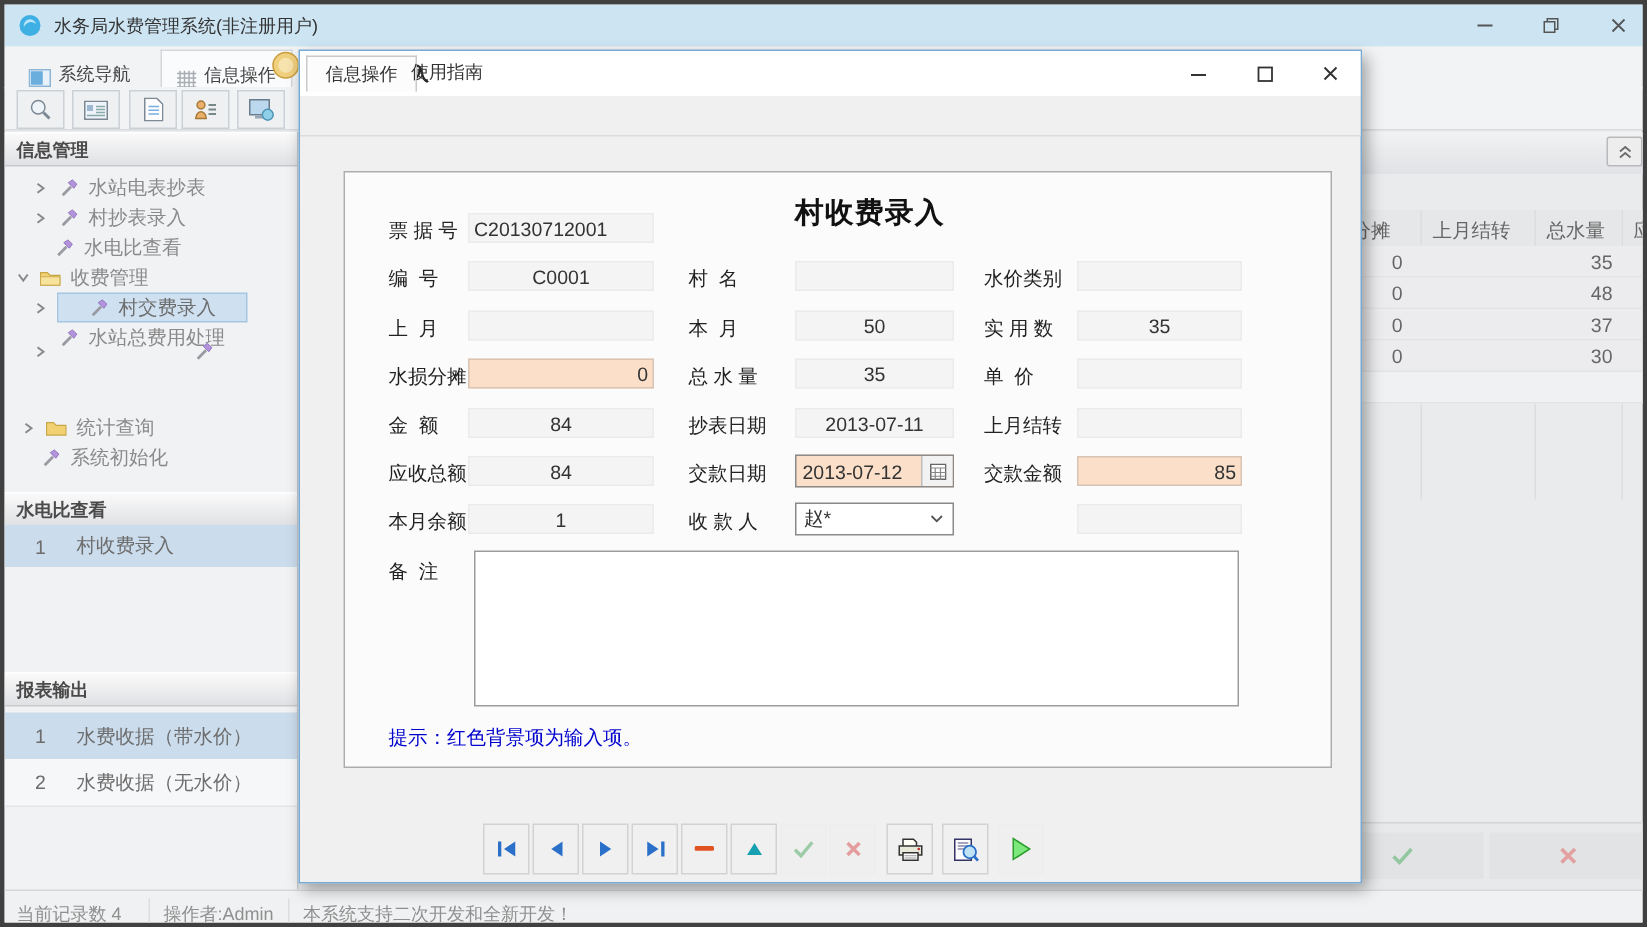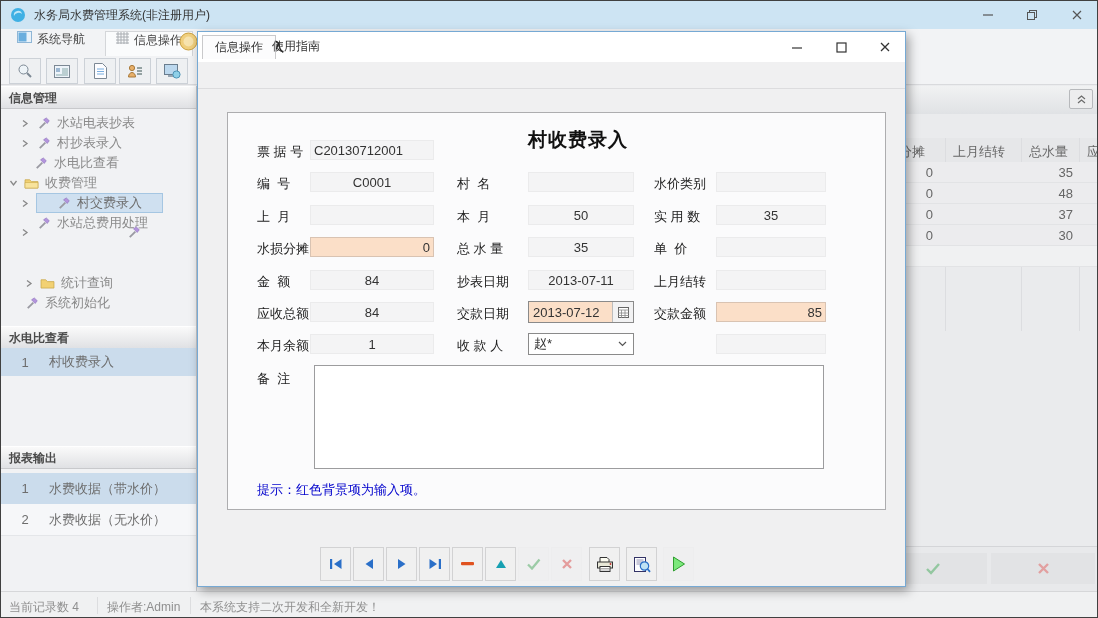--- a/index.html
+++ b/index.html
@@ -1,25 +1,25 @@
 <!DOCTYPE html>
 <html><head>
 <meta charset="utf-8">
 <style>
   html,body{margin:0;padding:0;background:#9a9a9a;}
   .app{position:relative;width:1098px;height:618px;overflow:hidden;
        font-family:"Liberation Sans","DejaVu Sans",sans-serif;background:#ebecee;
-       border:1px solid #404040;box-sizing:border-box;}
+       border:3px solid #404040;box-sizing:border-box;}
   
   .titlebar{position:absolute;left:0;top:0;width:1098px;height:28px;background:#cde4f3;
             display:flex;align-items:center;font-size:12px;color:#333;}
   .titlebar .logo{margin:0 8px 0 9px;}
   .wctrl{position:absolute;top:0;height:28px;width:44px;display:flex;align-items:center;justify-content:center;color:#444;}
   .ribbonrow{position:absolute;left:0;top:28px;width:1098px;height:27px;background:#f2f3f5;border-bottom:1px solid #e3e4e6;}
-  .rtab{position:absolute;top:2px;height:25px;display:flex;align-items:flex-start;gap:5px;
+  .rtab{position:absolute;top:2px;height:25px;display:flex;align-items:flex-end;gap:5px;
         font-size:12px;color:#444;padding:0 10px;}
   .rtab.active{background:#fafbfc;border:1px solid #d4d6d9;border-bottom:none;}
   .toolbarrow{position:absolute;left:0;top:55px;width:1098px;height:28px;background:#f2f3f5;border-bottom:1px solid #d9dadd;}
   .tbtn{position:absolute;top:2px;width:30px;height:24px;background:#eef0f2;border:1px solid #ccd1d7;
         display:flex;align-items:center;justify-content:center;}
   
   .sidebar{position:absolute;left:0;top:85px;width:196px;height:505px;background:#f1f2f4;
            border-right:1px solid #c5c7ca;box-sizing:border-box;overflow:hidden;}
   .shead{position:absolute;left:0;width:195px;height:23px;background:linear-gradient(#fafafa,#e0e1e4);
          border-top:1px solid #fff;border-bottom:1px solid #c8c9cc;
@@ -289,21 +289,21 @@
           <path d="M2 1.5 L6 4.5 L2 7.5" fill="none" stroke="#888" stroke-width="1.3"></path>
         </svg>
       <span class="gap" style="width:8px;"></span>
       <svg width="13" height="13" viewBox="0 0 14 14">
           <path d="M3 12 L9 6" stroke="#9a9aa2" stroke-width="2"></path>
           <path d="M7 3 l4 4 2.2-3 L10 1z" fill="#b394dc" stroke="#8868b8" stroke-width="0.6"></path>
         </svg>
       <span class="gap" style="width:7px;"></span>
         <span>水站交费录入</span>
     </div>
-    <div class="titem" style="left:24px;top:187px;">
+    <div class="titem" style="left:12px;top:187px;">
       <svg width="8" height="9" viewBox="0 0 8 9">
           <path d="M2 1.5 L6 4.5 L2 7.5" fill="none" stroke="#888" stroke-width="1.3"></path>
         </svg>
       <span class="gap" style="width:7px;"></span>
       <svg width="15" height="12" viewBox="0 0 16 13">
           <path d="M1 3 h5 l2 2 h7 v7 h-14z" fill="#f2d173" stroke="#c7a646" stroke-width="0.8"></path>
         </svg>
       <span class="gap" style="width:6px;"></span>
         <span>统计查询</span>
     </div>

